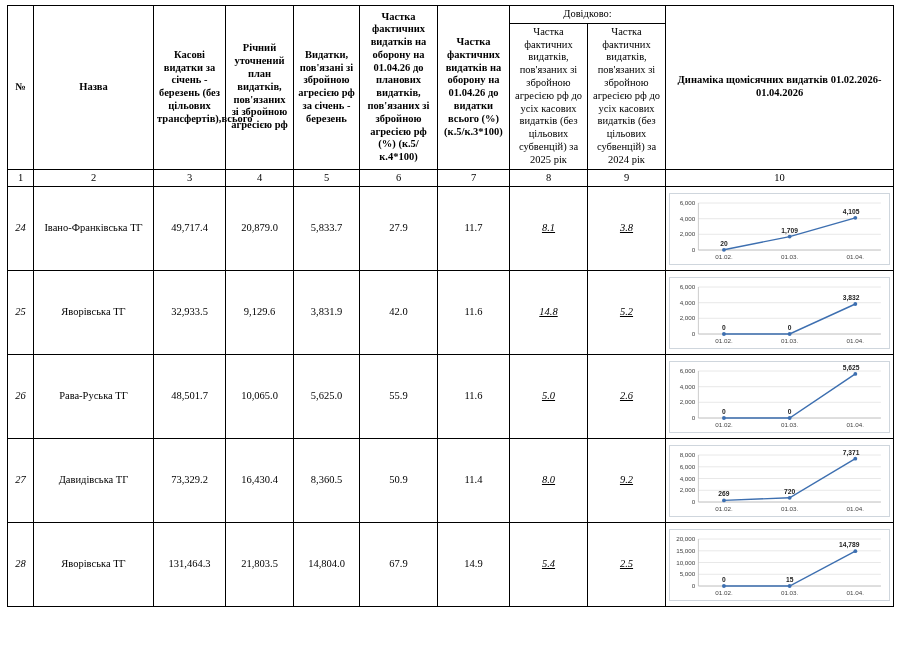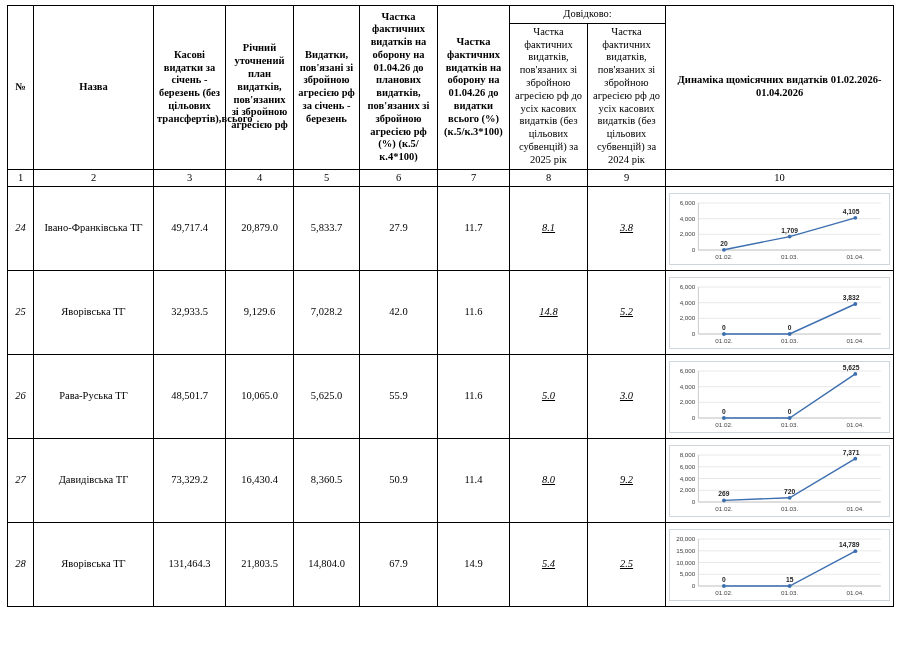--- a/index.html
+++ b/index.html
@@ -177,21 +177,21 @@
               </div>
           </div>
         </td>
       </tr>
 
       <tr style="height:84px">
         <td class="r-num">25</td>
         <td class="r-name">Яворівська ТГ</td>
         <td class="r-val">32,933.5</td>
         <td class="r-val">9,129.6</td>
-        <td class="r-val">7,028.2</td>
+        <td class="r-val">3,831.9</td>
         <td class="r-bold">42.0</td>
         <td class="r-bold">11.6</td>
         <td class="r-ital">14.8</td>
         <td class="r-ital">5.2</td>
         <td class="chart-cell">
           <div class="chart-box">
             <div class="chart-inner">
                 <svg class="chart-svg" viewBox="0 0 216 70" preserveAspectRatio="none">
                   <line class="gridline" x1="28" y1="56.0" x2="208" y2="56.0"></line>
                   <text class="ylab" x="25" y="58.2" text-anchor="end">0</text>
@@ -221,21 +221,21 @@
 
       <tr style="height:84px">
         <td class="r-num">26</td>
         <td class="r-name">Рава-Руська ТГ</td>
         <td class="r-val">48,501.7</td>
         <td class="r-val">10,065.0</td>
         <td class="r-val">5,625.0</td>
         <td class="r-bold">55.9</td>
         <td class="r-bold">11.6</td>
         <td class="r-ital">5.0</td>
-        <td class="r-ital">3.0</td>
+        <td class="r-ital">2.6</td>
         <td class="chart-cell">
           <div class="chart-box">
             <div class="chart-inner">
                 <svg class="chart-svg" viewBox="0 0 216 70" preserveAspectRatio="none">
                   <line class="gridline" x1="28" y1="56.0" x2="208" y2="56.0"></line>
                   <text class="ylab" x="25" y="58.2" text-anchor="end">0</text>
                   <line class="gridline" x1="28" y1="40.3" x2="208" y2="40.3"></line>
                   <text class="ylab" x="25" y="42.5" text-anchor="end">2,000</text>
                   <line class="gridline" x1="28" y1="24.7" x2="208" y2="24.7"></line>
                   <text class="ylab" x="25" y="26.9" text-anchor="end">4,000</text>

